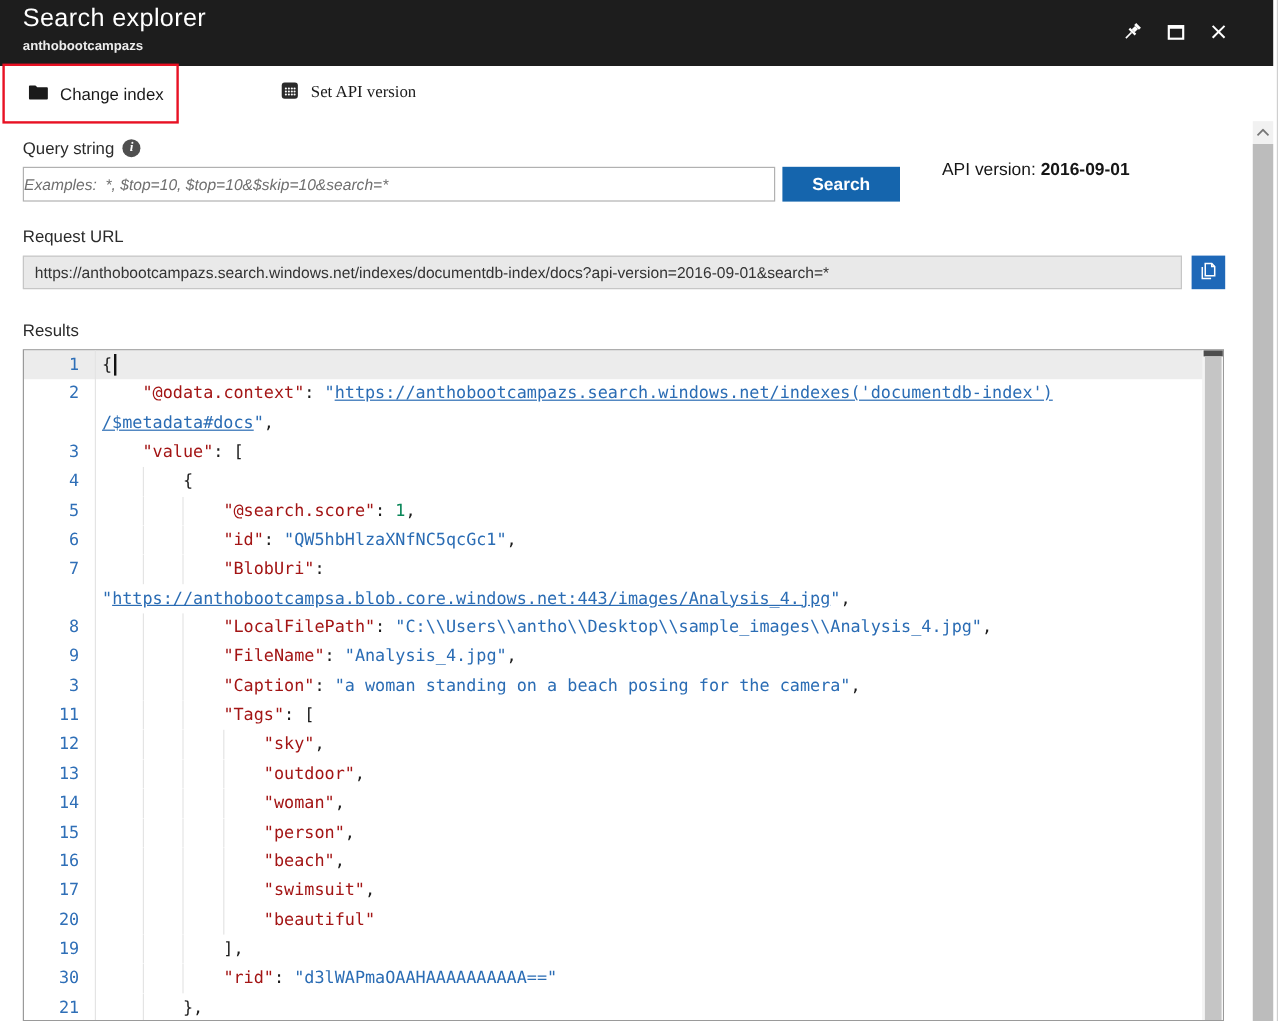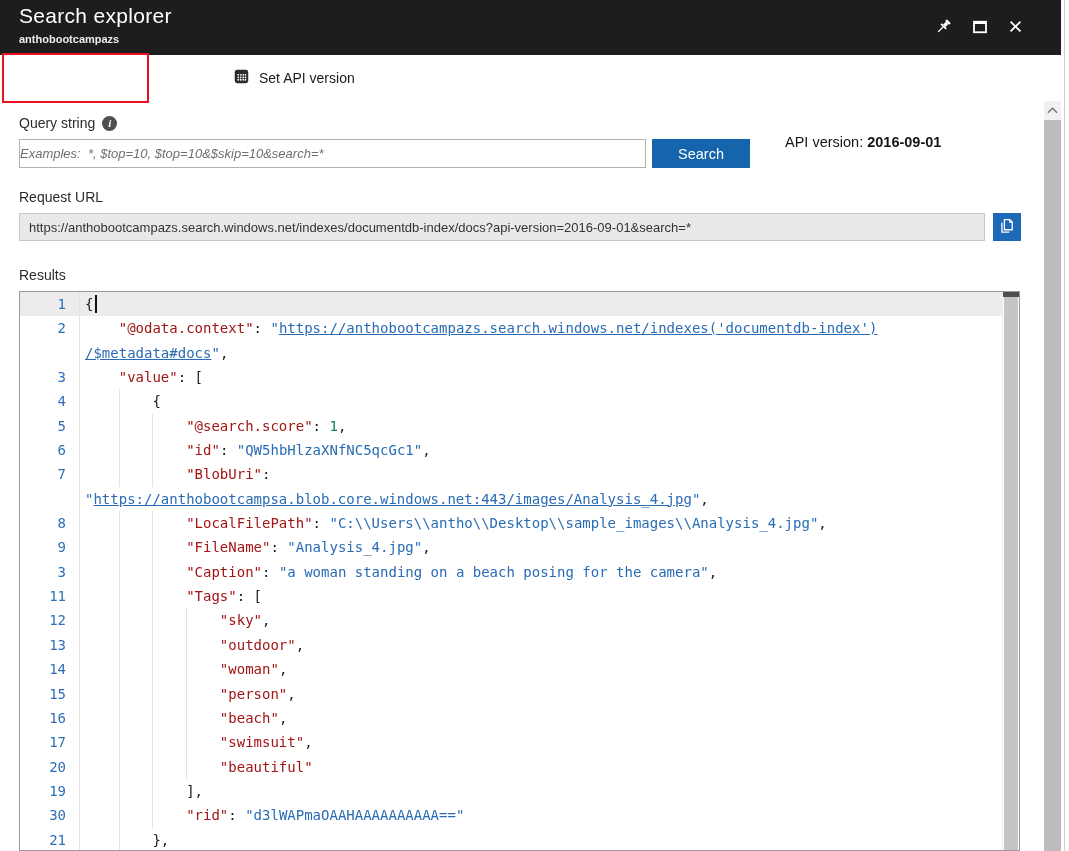--- a/index.html
+++ b/index.html
@@ -13,32 +13,32 @@
   
   .hdr{left:0;top:0;width:1061px;height:55px;background:var(--hdr);}
   .hdr-title{left:19px;top:4px;font-size:21px;font-weight:300;color:#fff;letter-spacing:.3px;}
   .hdr-sub{left:19px;top:33px;font-size:11px;font-weight:700;color:#ededed;}
   .winicons{right:36px;top:17px;display:flex;gap:17px;align-items:center;}
   .winicons .wi{width:19px;height:19px;display:flex;align-items:center;justify-content:center;cursor:pointer;}
   
   .toolbar{left:0;top:55px;width:1061px;height:46px;background:#fff;}
   .tbtn{position:absolute;top:0;height:46px;display:flex;align-items:center;gap:9px;cursor:pointer;font-size:14px;color:#1a1a1a;}
   .tbtn-change{left:23px;}
-  .tbtn-api{left:233px;}
+  .tbtn-api{left:233px;font-family:Liberation Serif, serif;}
   .redbox{left:2px;top:53px;width:143px;height:46px;border:2px solid var(--red);background:transparent;pointer-events:none;}
   
   .q-label{left:19px;top:115px;display:flex;align-items:center;gap:7px;font-size:14px;color:#2b2b2b;}
   .info-ic{width:15px;height:15px;border-radius:50%;background:#4f4f4f;color:#fff;
     font-family:"Liberation Serif",serif;font-size:11px;font-weight:700;font-style:italic;
     display:flex;align-items:center;justify-content:center;}
   .q-input{left:19px;top:139px;width:627px;height:29px;box-sizing:border-box;border:1px solid #b1b1b1;
     font-size:13px;padding:0 0;color:#333;font-family:"Liberation Sans",sans-serif;outline:none;}
   .q-input::placeholder{font-style:italic;color:#6f6f6f;opacity:1;}
   .search-btn{left:652px;top:139px;width:98px;height:29px;background:var(--accent);color:#fff;border:none;
-    font-size:14.5px;font-weight:400;display:flex;align-items:center;justify-content:center;cursor:pointer;
+    font-size:14.5px;font-weight:700;display:flex;align-items:center;justify-content:center;cursor:pointer;
     font-family:"Liberation Sans",sans-serif;}
   .idx-info{left:785px;top:131px;font-size:14.5px;color:#161616;line-height:22px;}
   .idx-info b{font-weight:700;}
   
   .lbl{font-size:14px;color:#2b2b2b;}
   .req-label{left:19px;top:189px;}
   .url-box{left:19px;top:213px;width:966px;height:28px;box-sizing:border-box;background:#e9e9e9;
     border:1px solid #c6c6c6;font-size:13px;color:#333;padding:0 9px;white-space:nowrap;overflow:hidden;
     font-family:"Liberation Sans",sans-serif;}
   .copy-btn{left:993px;top:213px;width:28px;height:28px;background:var(--copyblue);display:flex;
@@ -94,20 +94,28 @@
     <span class="wi">
       <svg width="17" height="17" viewBox="0 0 24 24" stroke="#fff" stroke-width="2.4" fill="none">
         <line x1="5" y1="5" x2="19" y2="19"></line>
           <line x1="19" y1="5" x2="5" y2="19"></line>
       </svg>
     </span>
   </div>
 </div>
 
 <div class="abs toolbar">
+  <div class="tbtn tbtn-change">
+    <span>
+      <svg width="18" height="16" viewBox="0 0 24 20" fill="#1a1a1a">
+        <path d="M1.5 3.2a1 1 0 0 1 1-1h6.2l2.1 2.1h10.7a1 1 0 0 1 1 1v11.5a1 1 0 0 1-1 1H2.5a1 1 0 0 1-1-1V3.2z"></path>
+      </svg>
+    </span>
+    <span>Change index</span>
+  </div>
   <div class="tbtn tbtn-api">
     <span>
       <svg width="17" height="17" viewBox="0 0 24 24">
         <rect x="2.5" y="2.5" width="19" height="19" rx="3.5" fill="#2b2b2b"></rect>
         <g fill="#fff">
           <circle cx="7.4" cy="9.6" r="1.25"></circle>
             <circle cx="10.9" cy="9.6" r="1.25"></circle>
             <circle cx="14.4" cy="9.6" r="1.25"></circle>
             <circle cx="17.6" cy="9.6" r="1.25"></circle>
           <circle cx="7.4" cy="13.1" r="1.25"></circle>

